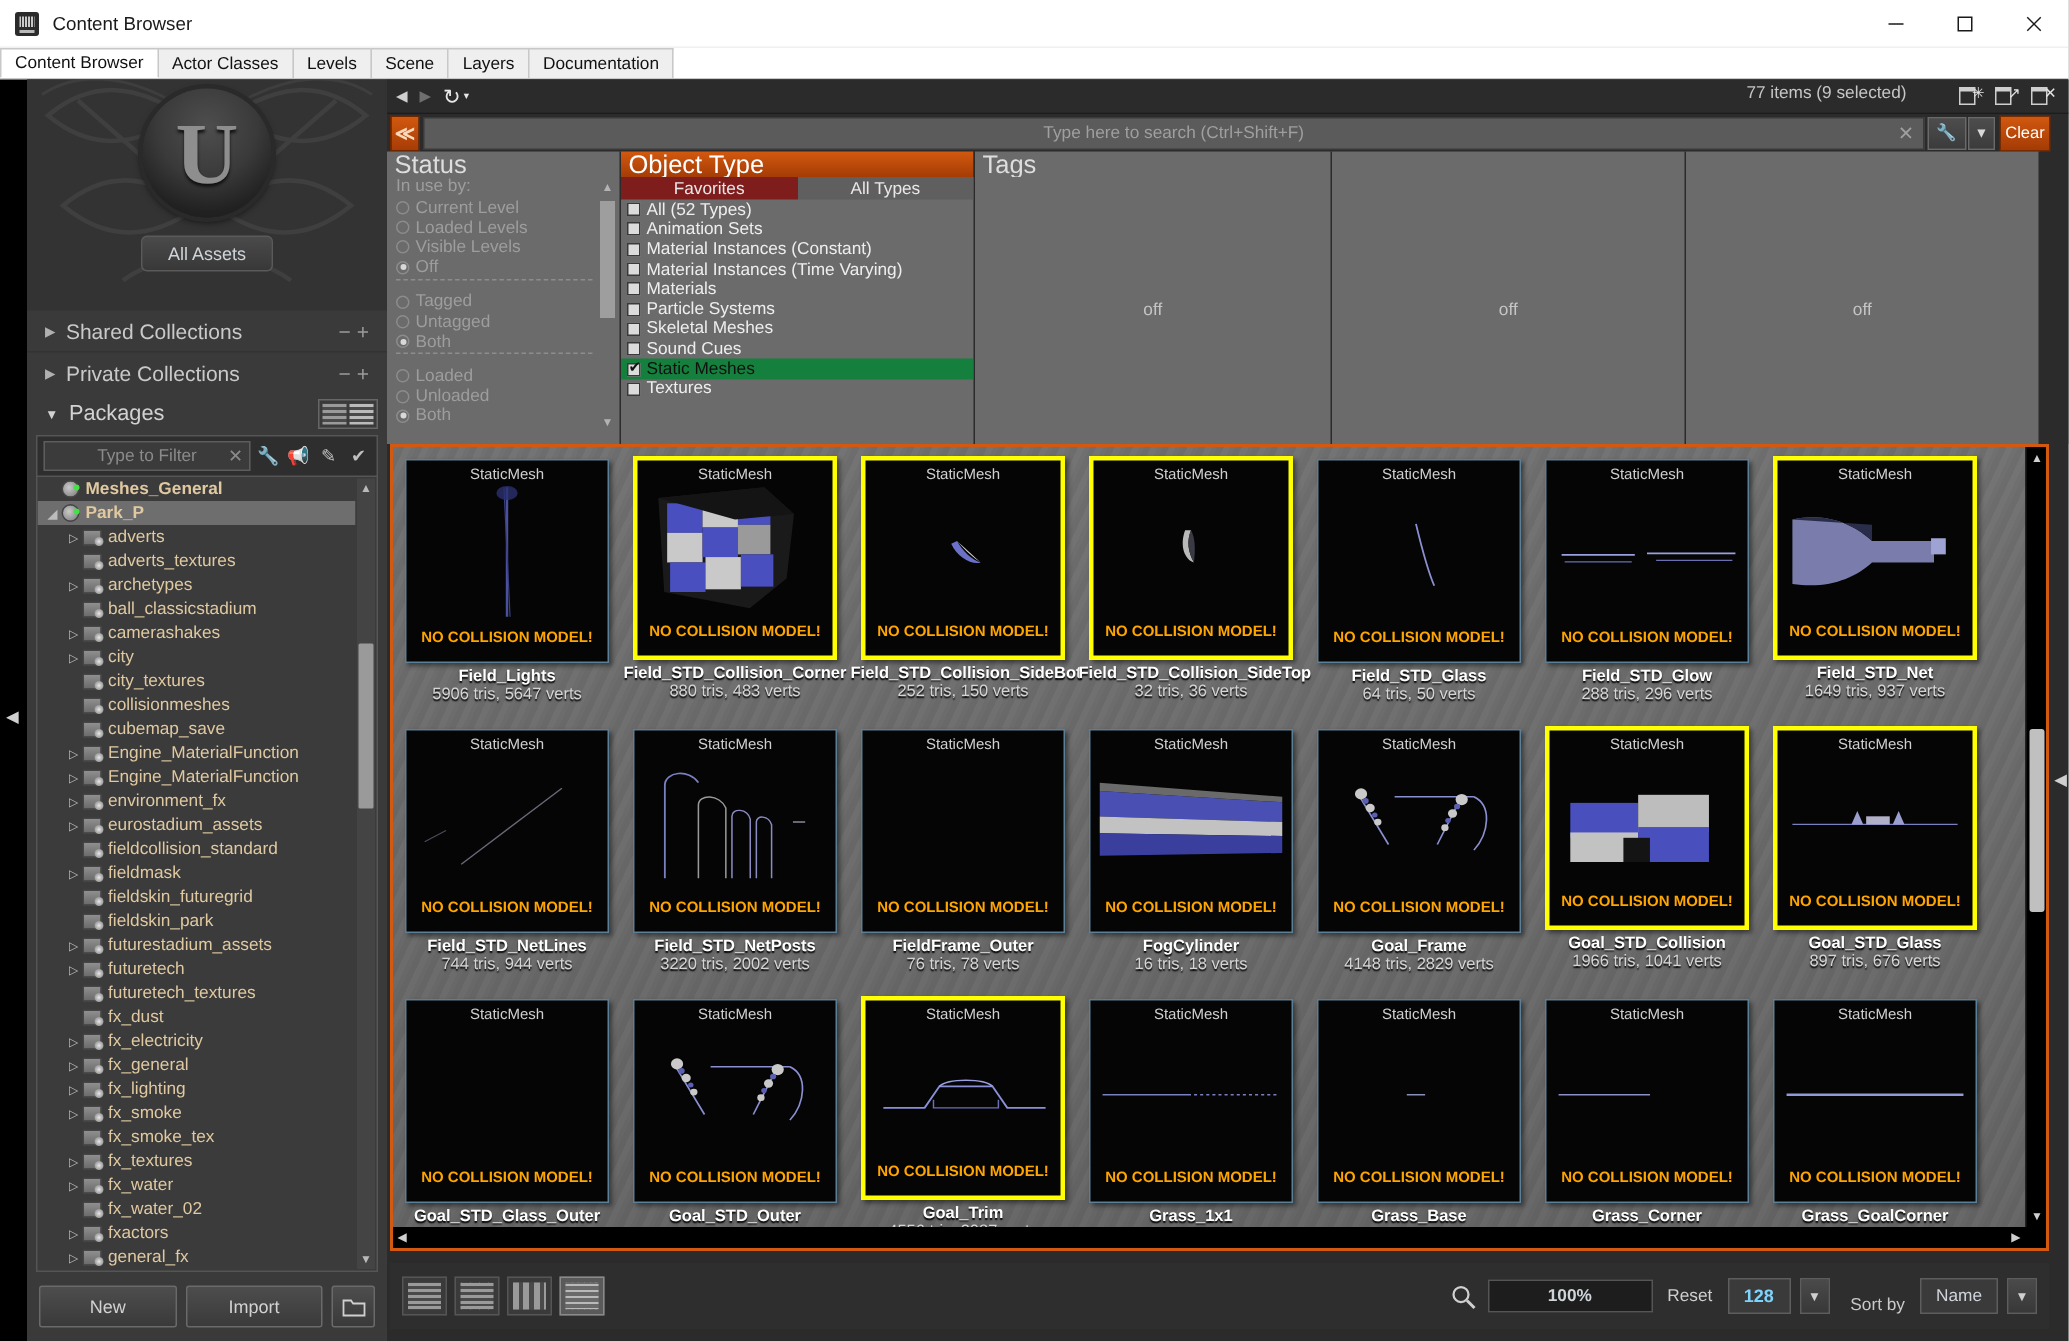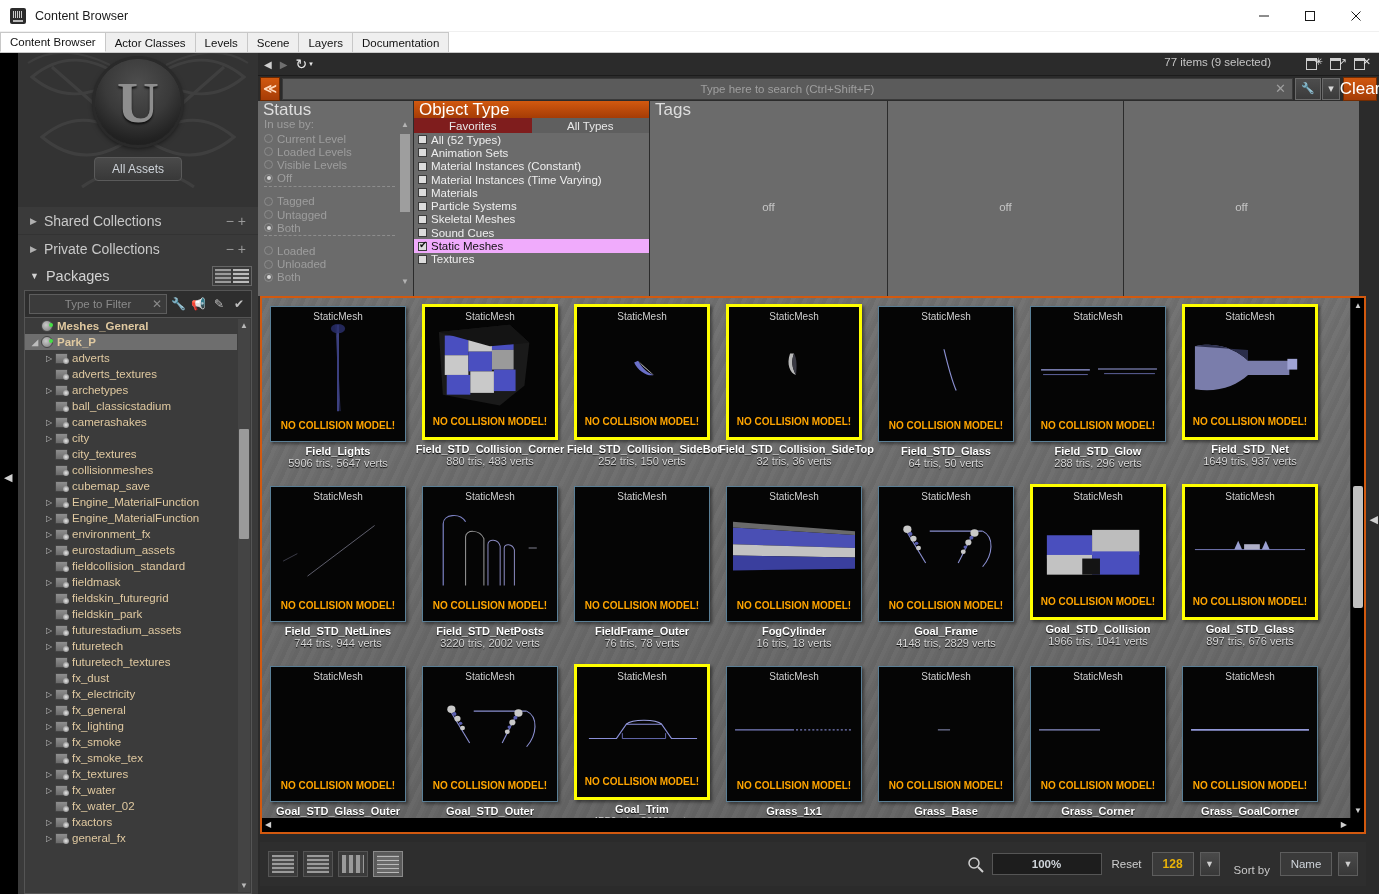--- a/index.html
+++ b/index.html
@@ -212,22 +212,22 @@
     display:flex; align-items:center; justify-content:center; position: relative;
     color:#9f9f9f; font-size: 11.5px;
   }
   .search-x { position:absolute; right: 6px; color:#9f9f9f; font-size: 13px; }
   .wrenchbtn, .ddbtn {
     height: 22px; background: linear-gradient(#4d4d4d,#3b3b3b); border:1px solid #6a6a6a;
     display:flex;align-items:center;justify-content:center;color:#d8d8d8;font-size:11px;
   }
   .wrenchbtn{ width: 26px; } .ddbtn{ width:18px; margin-left:1px;}
   .clearbtn {
-    width: 34px; height: 24px; margin-left:3px; margin-right: 2px;
-    background: linear-gradient(#d1580f,#a43b05); color:#fff; font-size: 17px;
+    width: 34px; height: 24px; margin-left:3px; margin-right: 12px;
+    background: linear-gradient(#d1580f,#a43b05); color:#fff; font-size: 11px;
     display:flex;align-items:center;justify-content:center; border:1px solid #732c02;
   }
 
   
   .filterpanels { display:flex; height: 195px; background:#2b2b2b; }
   .fp { display:flex; flex-direction: column; }
   .fp-head {
     height: 17px; font-size: 17px; color:#ddd; padding-left: 5px;
     display:flex; align-items:center; background:#6b6b6b;
     border-right:1px solid #2b2b2b;
@@ -258,21 +258,21 @@
   .ss-thumb{ position:absolute; left:1px; top:14px; width:10px; height:78px; background:#9e9e9e;}
   .ss-a { position:absolute; left:2px; color:#b3b3b3; font-size:8px;}
 
   .otabs{ display:flex; height: 15px; }
   .otab{ flex:1; font-size:11.5px; color:#e8e8e8; display:flex; align-items:center;
          justify-content:center; background:#6b6b6b; }
   .otab.active{ background:#7f1d1d; }
   .otab.alt{ background:#5f5f5f; }
   .chkrow{ display:flex; align-items:center; height: 13.3px; font-size:11.5px; color:#eee;
            padding-left: 4px;}
-  .chkrow.sel{ background:#f0abfc; color:#111; }
+  .chkrow.sel{ background:#15803d; color:#111; }
   .cbox{ width:9px;height:9px;border:1px solid #3a3a3a;background:#dcdcdc;margin-right:4px;
          flex:none; position:relative;}
   .cbox.on::after{ content:"✔"; position:absolute; left:0px; top:-4px; font-size:10px; color:#111;}
   .tagoff{ position:absolute; left:0; right:0; top:50%; transform:translateY(-50%);
            text-align:center; color:#c5c5c5; font-size:11.5px;}
 
   
   .gridwrap {
     position:absolute; left: 2px; top: 243px; width: 1106px; height: 538px;
     border: 2px solid #d2590f; background: #000;
@@ -350,21 +350,21 @@
   }
   .magnifier { width:20px;height:20px; color:#d0d0d0; font-size:16px;
                display:flex;align-items:center;justify-content:center;}
   .zoomslider {
     width: 110px; height: 22px; background:#1d1d1d; border:1px solid #555;
     color:#cfd4da; font-size:11.5px; font-weight:bold;
     display:flex; align-items:center; justify-content:center;
   }
   .resetbtn{ color:#cfcfcf; font-size:11.5px; padding: 0 4px;}
   .numbox{ width:42px;height:24px; background:#3a3a3a;border:1px solid #5d5d5d;
-           color:#eab308;font-size:12px;font-weight:bold;
+           color:#7dd3fc;font-size:12px;font-weight:bold;
            display:flex;align-items:center;justify-content:center;}
   .numdd{ width:20px;height:24px; background:linear-gradient(#4a4a4a,#383838);
           border:1px solid #5d5d5d;color:#cfcfcf;font-size:9px;
           display:flex;align-items:center;justify-content:center;}
   .sortlabel{ color:#c9c9c9; font-size:11.5px; margin: 12px 4px 0 8px;}
   .sortbox{ width:52px;height:24px;background:#3a3a3a;border:1px solid #5d5d5d;
             color:#cfd4da;font-size:11.5px;display:flex;align-items:center;justify-content:center;}
 </style>
 </head>
 <body>
@@ -629,20 +629,29 @@
               <span>general_fx</span>
             </div>
           </div>
         <div class="tree-vscroll">
           <div class="tvs-arrow" style="top:2px">▲</div>
           <div class="tvs-thumb" style="top:110px;height:110px"></div>
           <div class="tvs-arrow" style="bottom:2px">▼</div>
         </div>
       </div>
 
+      <div class="bottombtns">
+        <div class="btn3d btn-new">New</div>
+        <div class="btn3d btn-import">Import</div>
+        <div class="btn3d btn-folder">
+          <svg width="16" height="13" viewBox="0 0 16 13">
+              <path d="M1 2h5l1.4 2H15v8H1z" fill="none" stroke="#d0d0d0" stroke-width="1.2"></path>
+            </svg>
+        </div>
+      </div>
     </div>
 
     <div class="leftcollapse">◀</div>
 
     <div class="rightpane">
 
       <div class="navbar">
         <span class="navbtn">◀</span>
         <span class="navbtn dim">▶</span>
         <span class="refresh">↻<span style="font-size:7px">▾</span></span>

